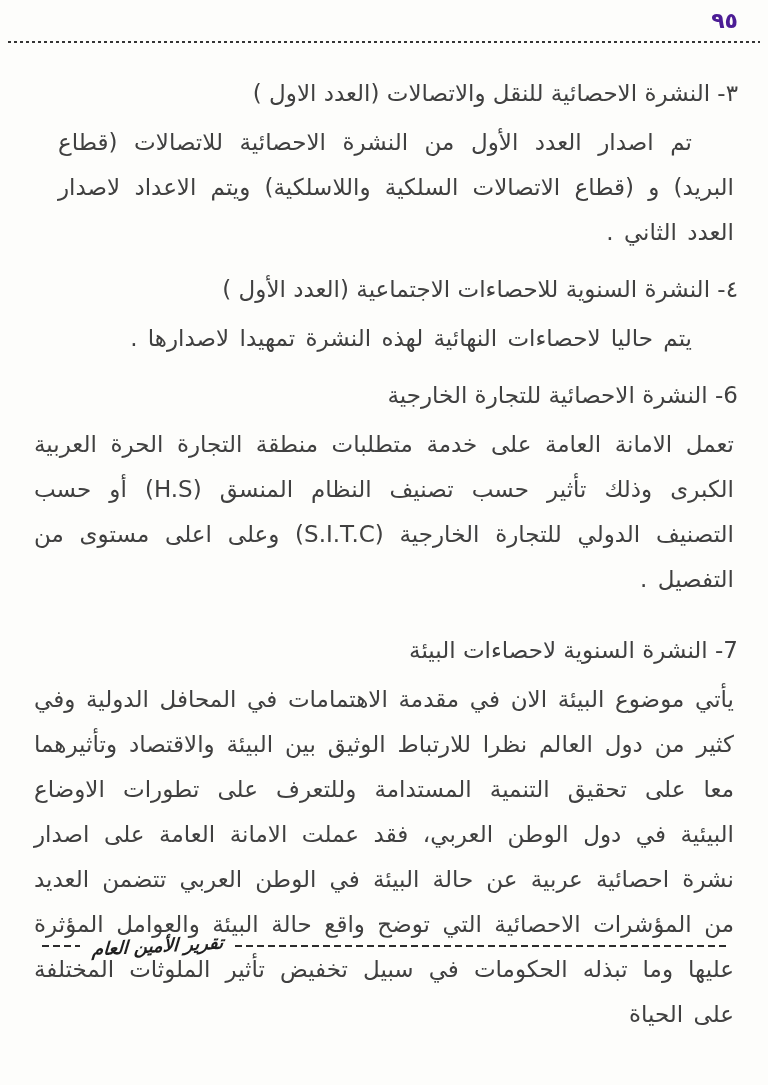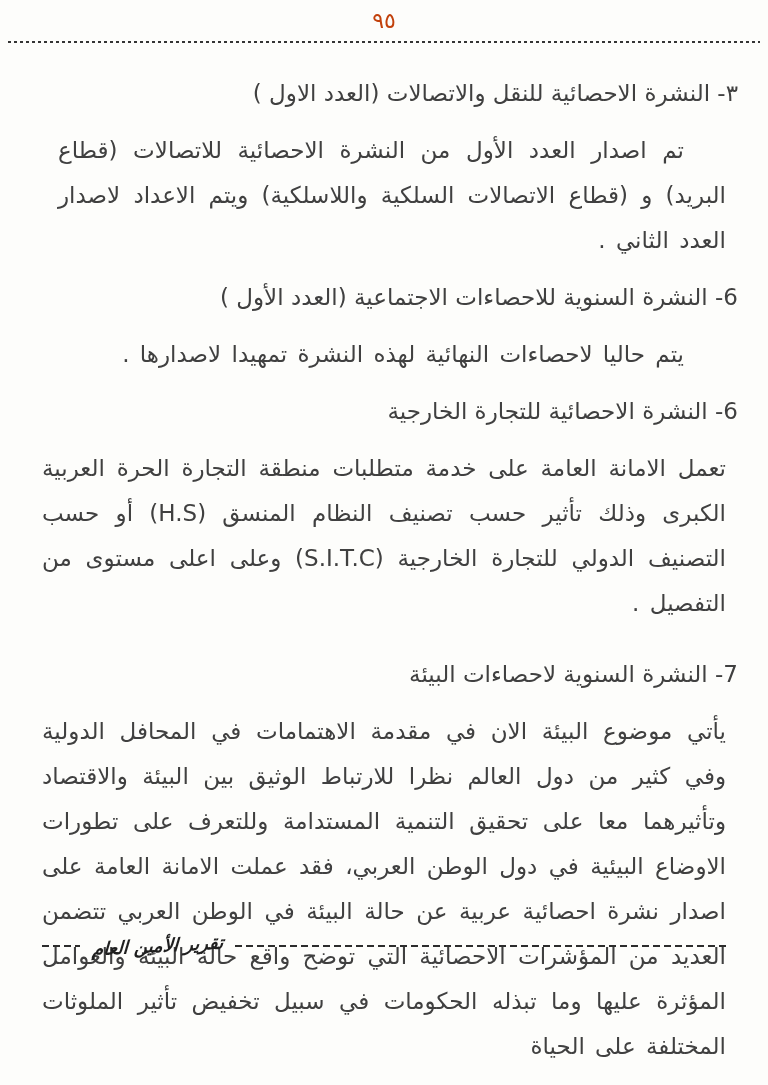--- a/index.html
+++ b/index.html
@@ -14,44 +14,44 @@
     width: 768px;
     height: 1085px;
     margin: 0 auto;
     background: #fdfdfb;
     color: #171717;
     direction: rtl;
     padding: 8px 30px 0 30px;
     overflow: hidden;
   }
   .page-number {
-    text-align: center;
     font-size: 22px;
     letter-spacing: 3px;
-    color: #c2410c;
+    color: #4c1d95;
+    font-weight: bold;
   }
   .top-rule {
     margin: 8px -22px 0 -22px;
     height: 2px;
     background: repeating-linear-gradient(90deg, #343434 0 3px, transparent 3px 6px);
   }
   .content {
     margin-top: 28px;
     font-size: 23px;
     line-height: 45px;
     text-align: justify;
     color: #404040;
   }
   .sec { margin-bottom: 12px; }
   .sec .heading {
     text-align: right;
     white-space: normal;
   }
   .sec p {
-    margin: 12px;
+    margin: 4px;
     word-spacing: 3px;
   }
   .sec p.indented {
     text-indent: 42px;      
     margin-left: 28px;
   }
   .sec.env { margin-top: 26px; }
   .footer {
     position: absolute;
     top: 935px;
@@ -86,21 +86,21 @@
   <div class="top-rule"></div>
 
   <div class="content">
 
     <section class="sec">
       <div class="heading">٣- النشرة الاحصائية للنقل والاتصالات (العدد الاول )</div>
       <p class="indented">تم اصدار العدد الأول من النشرة الاحصائية للاتصالات (قطاع البريد) و (قطاع الاتصالات السلكية واللاسلكية) ويتم الاعداد لاصدار العدد الثاني .</p>
     </section>
 
     <section class="sec">
-      <div class="heading">6- النشرة السنوية للاحصاءات الاجتماعية (العدد الأول )</div>
+      <div class="heading">٤- النشرة السنوية للاحصاءات الاجتماعية (العدد الأول )</div>
       <p class="indented">يتم حاليا لاحصاءات النهائية لهذه النشرة تمهيدا لاصدارها .</p>
     </section>
 
     <section class="sec">
       <div class="heading">6- النشرة الاحصائية للتجارة الخارجية</div>
       <p>تعمل الامانة العامة على خدمة متطلبات منطقة التجارة الحرة العربية الكبرى وذلك تأثير حسب تصنيف النظام المنسق (H.S) أو حسب التصنيف الدولي للتجارة الخارجية (S.I.T.C) وعلى اعلى مستوى من التفصيل .</p>
     </section>
 
     <section class="sec env">
       <div class="heading">7- النشرة السنوية لاحصاءات البيئة</div>

